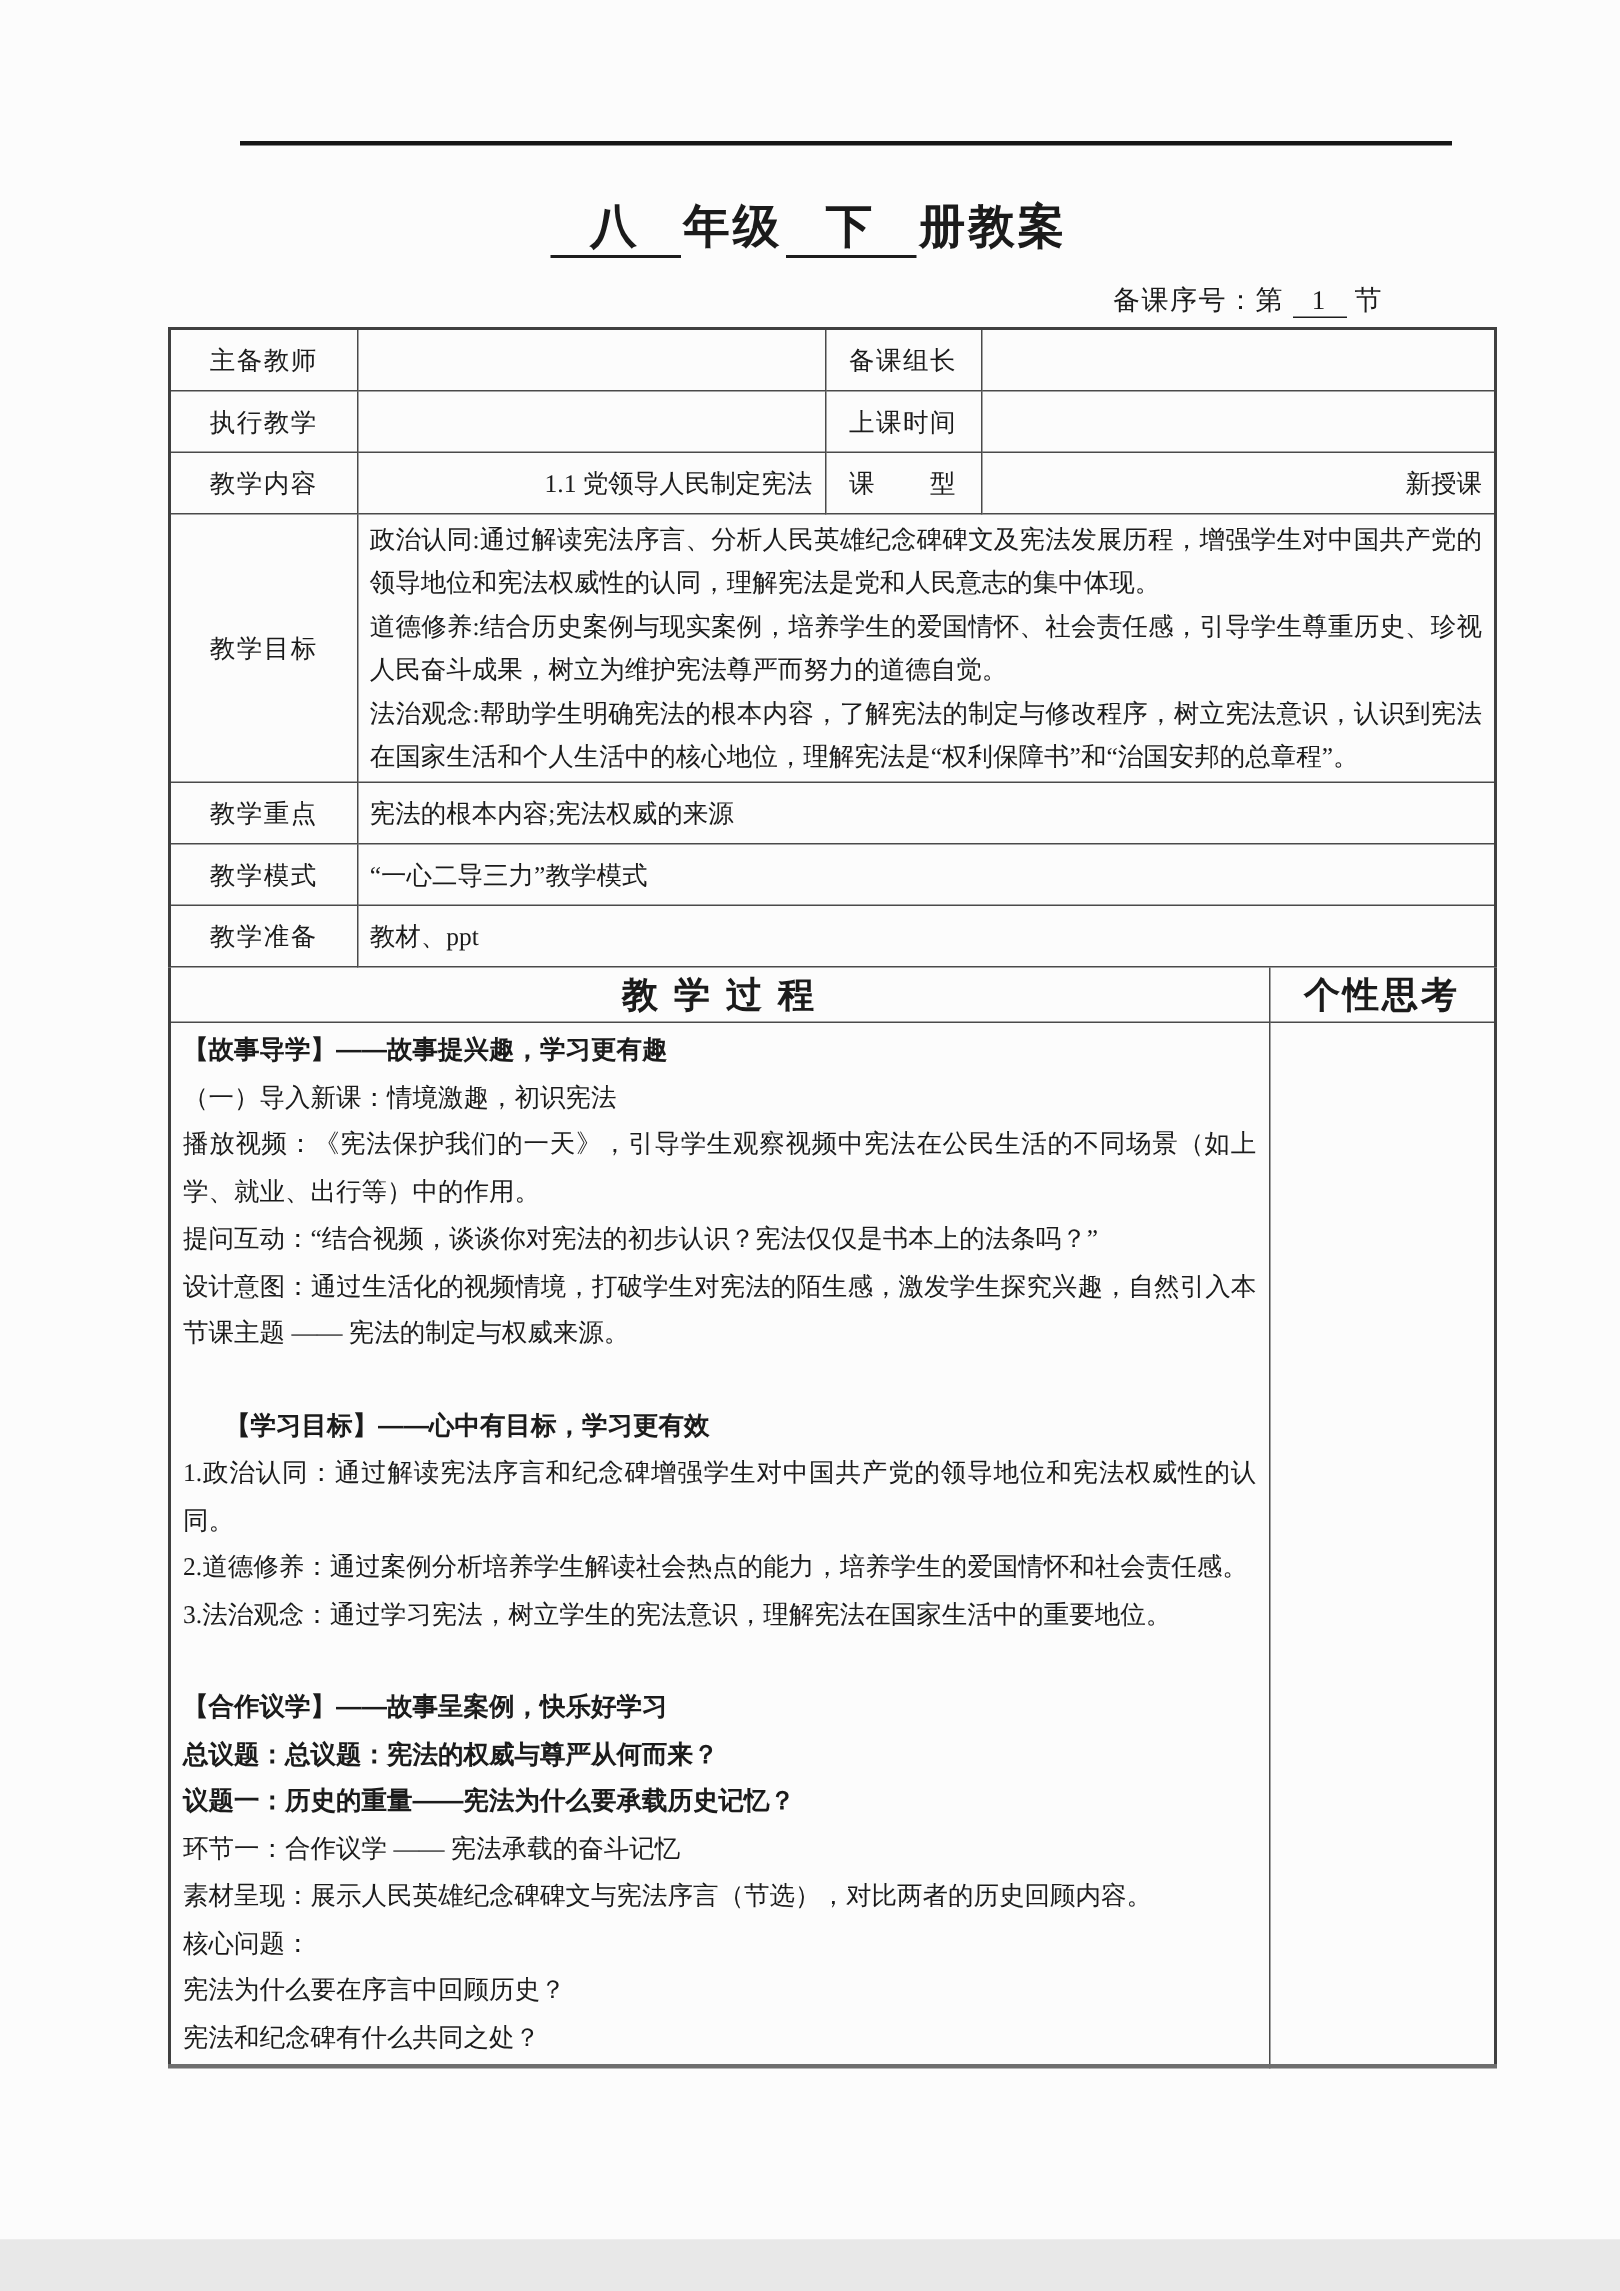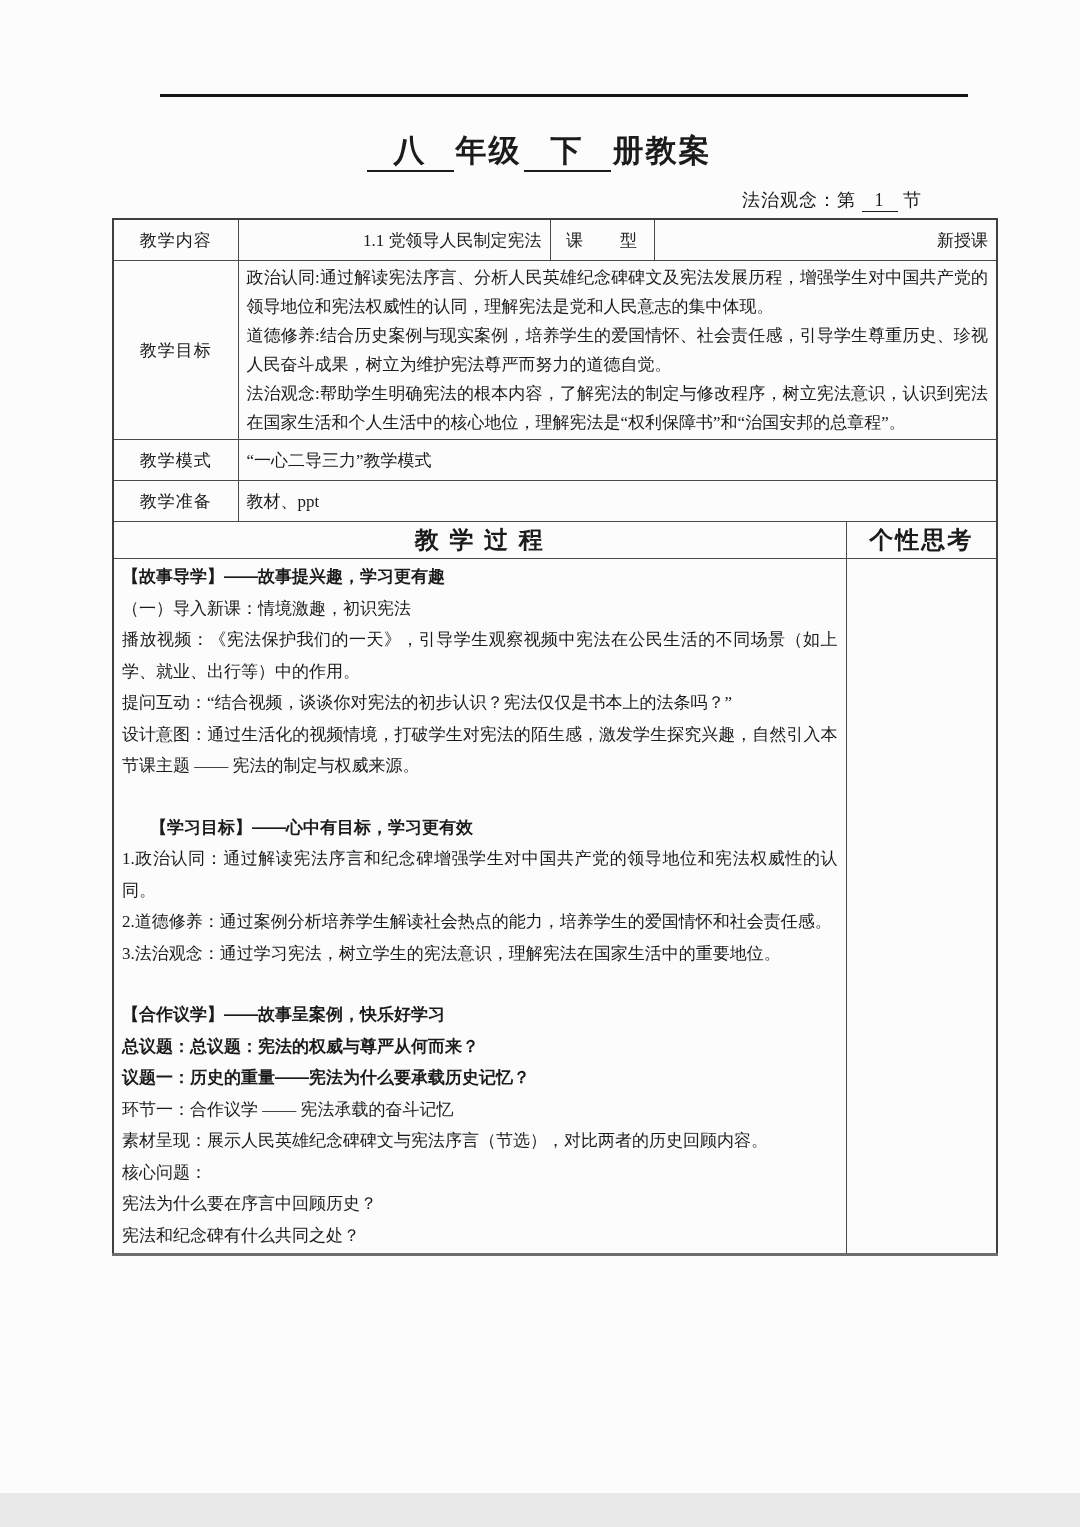--- a/index.html
+++ b/index.html
@@ -40,48 +40,64 @@
 
 <div class="page">
 
   <div class="top-rule"></div>
 
   <div class="doc-title">
     <span class="blank">八</span><span class="part">年级</span><span class="blank">下</span><span class="part">册教案</span>
   </div>
 
   <div class="serial">
-    <span>法治观念：第</span>
+    <span>备课序号：第</span>
     <span class="num">1</span>
     <span>节</span>
   </div>
 
   <div class="tables">
 
     <table class="doc-table t1">
       <colgroup>
           <col style="width:125px">
           <col style="width:312px">
           <col style="width:104px">
           <col style="width:343px">
         </colgroup>
       <tbody>
+          <tr class="h40">
+        <td class="lbl">主备教师</td>
+        <td></td>
+        <td class="lbl">备课组长</td>
+        <td></td>
+      </tr>
+      <tr class="h40">
+        <td class="lbl">执行教学</td>
+        <td></td>
+        <td class="lbl">上课时间</td>
+        <td></td>
+      </tr>
       <tr class="h40">
         <td class="lbl">教学内容</td>
         <td class="ctr">1.1 党领导人民制定宪法</td>
         <td class="lbl pre">课　　型</td>
         <td class="ctr">新授课</td>
       </tr>
       <tr>
         <td class="lbl">教学目标</td>
         <td class="obj" colspan="3">
           <p>政治认同:通过解读宪法序言、分析人民英雄纪念碑碑文及宪法发展历程，增强学生对中国共产党的领导地位和宪法权威性的认同，理解宪法是党和人民意志的集中体现。</p>
           <p>道德修养:结合历史案例与现实案例，培养学生的爱国情怀、社会责任感，引导学生尊重历史、珍视人民奋斗成果，树立为维护宪法尊严而努力的道德自觉。</p>
           <p>法治观念:帮助学生明确宪法的根本内容，了解宪法的制定与修改程序，树立宪法意识，认识到宪法在国家生活和个人生活中的核心地位，理解宪法是“权利保障书”和“治国安邦的总章程”。</p>
         </td>
+      </tr>
+      <tr class="h40">
+        <td class="lbl">教学重点</td>
+        <td colspan="3">宪法的根本内容;宪法权威的来源</td>
       </tr>
       <tr class="h40">
         <td class="lbl">教学模式</td>
         <td colspan="3">“一心二导三力”教学模式</td>
       </tr>
       <tr class="h40">
         <td class="lbl">教学准备</td>
         <td colspan="3">教材、ppt</td>
       </tr>
     </tbody>

